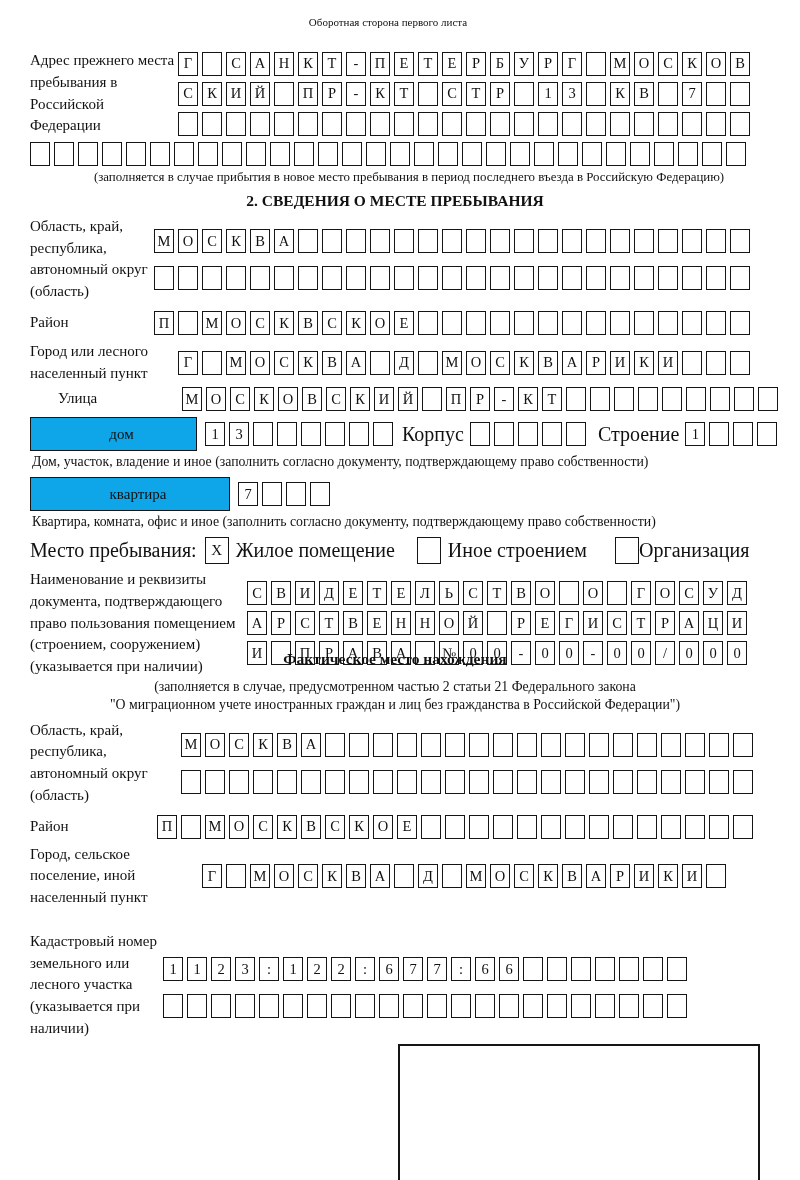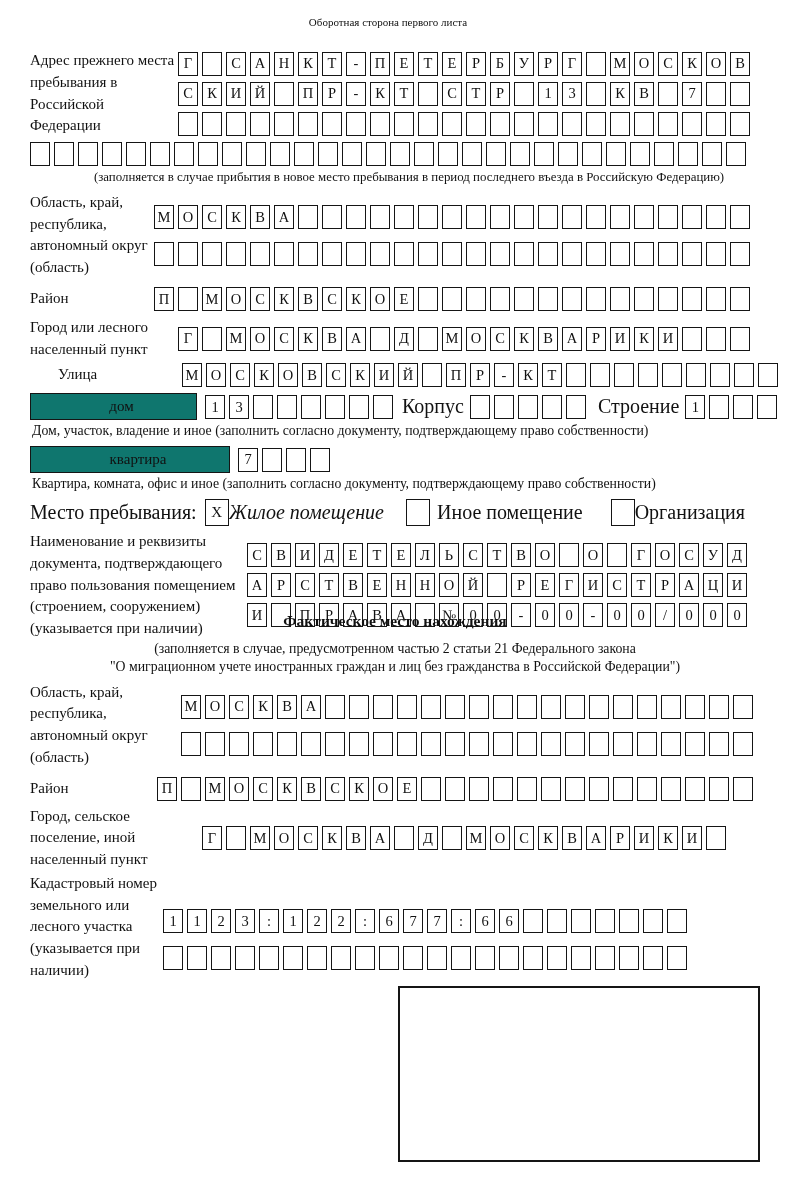--- a/index.html
+++ b/index.html
@@ -20,27 +20,27 @@
   .rows{display:flex;flex-direction:column;gap:6px;}
   .rows.wide-gap{gap:13px;}
   .field{display:flex;align-items:center;}
   .field .label{flex:none;font-size:15px;line-height:1.45;}
   .lw148 .label{width:148px;}
   .lw124 .label{width:124px;}
   .lw217 .label{width:217px;}
   .lw127 .label{width:127px;}
   .lw151 .label{width:151px;}
   .lw172 .label{width:172px;}
-  .lw133 .label{width:133px;}
+  .lw133 .label{width:133px;margin-top:20px;}
   .note{font-size:12.9px;text-align:center;line-height:1.3;}
   .note-left{font-size:13.8px;line-height:1.3;margin:2px 0 6px 2px;}
   .h-bold{font-weight:bold;text-align:center;font-size:15.5px;}
   .widebox{
-    box-sizing:border-box;border:1.8px solid #151515;height:27px;flex:none;
-    display:flex;align-items:center;justify-content:center;font-size:15px;background:#0f766e;padding-left:16px;
+    box-sizing:border-box;border:1.8px solid #151515;height:34px;flex:none;
+    display:flex;align-items:center;justify-content:center;font-size:15px;background:#0ea5e9;padding-left:16px;
   }
   .inline-row{display:flex;align-items:center;}
   .inline-label{font-size:20px;flex:none;}
   .checkbox{
     box-sizing:border-box;flex:none;width:24px;height:27px;border:1.7px solid #151515;
     display:flex;align-items:center;justify-content:center;font-size:15px;background:#fff;
   }
   .stamp-box{
     box-sizing:border-box;border:2px solid #151515;width:362px;height:176px;
     margin-left:368px;background:#fff;
@@ -166,20 +166,21 @@
       <span class="cell"></span>
       <span class="cell"></span>
       <span class="cell"></span>
       <span class="cell"></span>
       <span class="cell"></span>
       <span class="cell"></span>
       <span class="cell"></span>
     </div>
   <div class="note mt3">(заполняется в случае прибытия в новое место пребывания в период последнего въезда в Российскую Федерацию)</div>
 
+  <div class="h-bold mt6">2. СВЕДЕНИЯ О МЕСТЕ ПРЕБЫВАНИЯ</div>
 
   <div class="field lw124 mt6">
     <div class="label">Область, край, республика, автономный округ (область)</div>
     <div class="rows wide-gap">
       <div class="boxrow">
           <span class="cell">М</span>
           <span class="cell">О</span>
           <span class="cell">С</span>
           <span class="cell">К</span>
           <span class="cell">В</span>
@@ -363,23 +364,23 @@
         <span class="cell"></span>
         <span class="cell"></span>
         <span class="cell"></span>
       </div>
   </div>
   <div class="note-left">Квартира, комната, офис и иное (заполнить согласно документу, подтверждающему право собственности)</div>
 
   <div class="inline-row">
     <div class="inline-label">Место пребывания:</div>
     <div class="checkbox" style="margin-left:8px;">X</div>
-    <div class="inline-label" style="font-style:italic;">Жилое помещение</div>
+    <div class="inline-label" style="margin-left:7px;">Жилое помещение</div>
     <div class="checkbox" style="margin-left:22px;"></div>
-    <div class="inline-label" style="margin-left:7px;">Иное помещение</div>
+    <div class="inline-label" style="margin-left:7px;">Иное строением</div>
     <div class="checkbox" style="margin-left:28px;"></div>
     <div class="inline-label" style="">Организация</div>
   </div>
 
   <div class="field lw217 mt5">
     <div class="label">Наименование и реквизиты документа, подтверждающего право пользования помещением (строением, сооружением) (указывается при наличии)</div>
     <div class="rows">
       <div class="boxrow">
           <span class="cell">С</span>
           <span class="cell">В</span>

